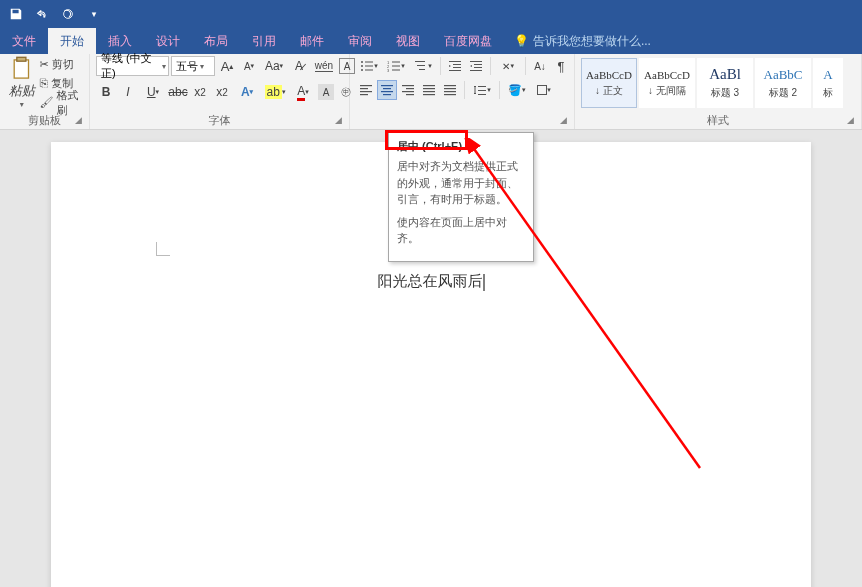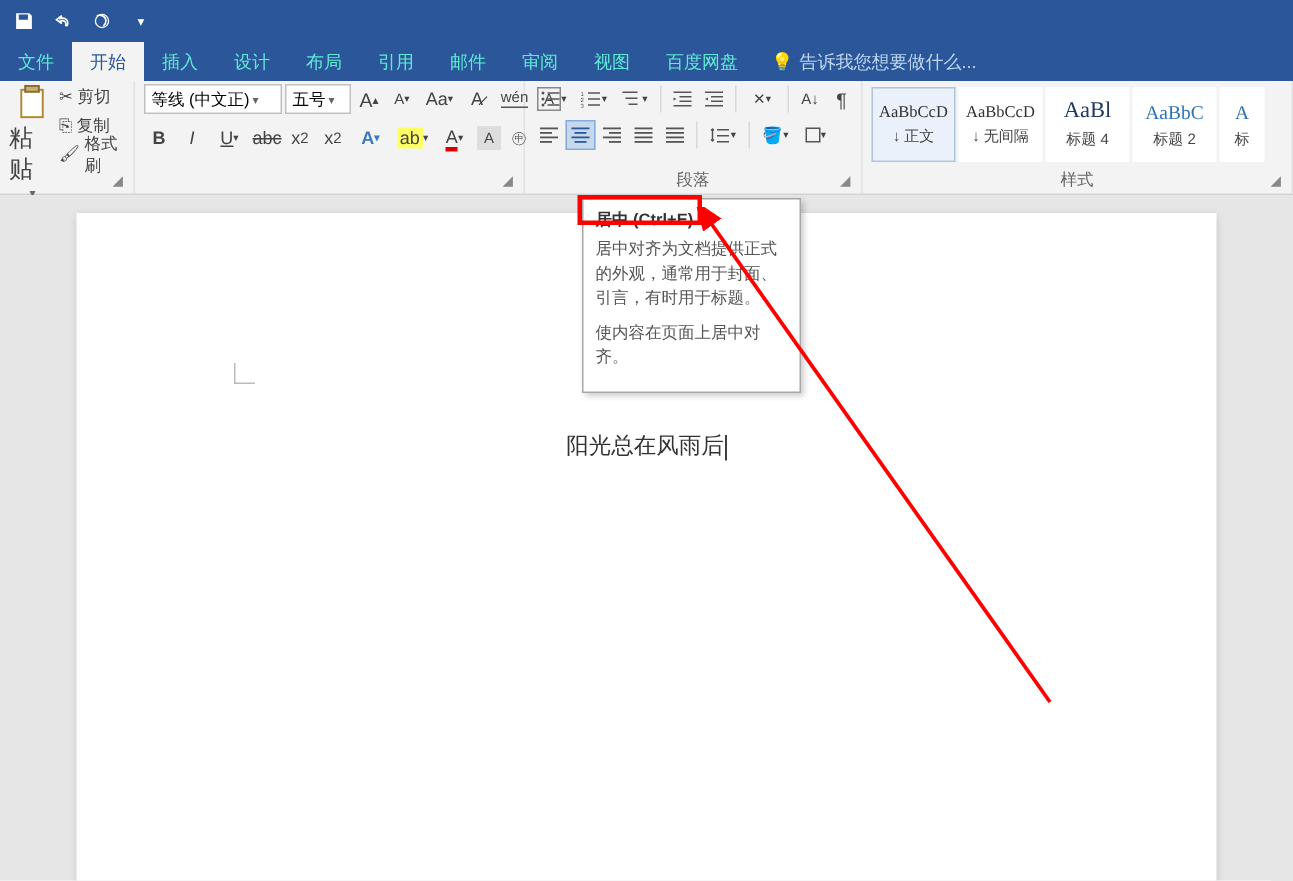--- a/index.html
+++ b/index.html
@@ -5,21 +5,21 @@
   * { margin: 0; padding: 0; box-sizing: border-box; }
   body { font-family: "Microsoft YaHei", "Segoe UI", sans-serif; font-size: 12px; background: #e6e6e6; width: 862px; height: 587px; overflow: hidden; position: relative; }
   
   .titlebar { background: #2b579a; color: #fff; height: 28px; display: flex; align-items: center; padding: 0 4px; }
   .qat { display: flex; align-items: center; gap: 2px; }
   .qat-btn { width: 24px; height: 24px; display: flex; align-items: center; justify-content: center; color: #fff; }
   .qat-btn svg { width: 14px; height: 14px; }
   .title { position: absolute; left: 50%; transform: translateX(-50%); font-size: 12px; color: #fff; }
   
   .menubar { background: #2b579a; color: #fff; height: 26px; display: flex; align-items: center; }
-  .tabbtn { padding: 0 12px; height: 26px; line-height: 26px; font-size: 12px; color: #5eead4; }
+  .tabbtn { padding: 0 12px; height: 26px; line-height: 26px; font-size: 12px; color: #f9a8d4; }
   .tabbtn.file { background: #2b579a; }
   .tabbtn.active { background: #f3f3f3; color: #2b579a; }
   .tell-me { color: #bdd7f0; margin-left: 10px; font-size: 12px; display: flex; align-items: center; gap: 4px; }
   
   .ribbon { background: #f3f3f3; border-bottom: 1px solid #d4d4d4; height: 76px; display: flex; }
   .group { border-right: 1px solid #e1e1e1; padding: 2px 6px 0 6px; display: flex; flex-direction: column; position: relative; }
   .group-content { flex: 1; display: flex; align-items: flex-start; gap: 2px; }
   .group-label { text-align: center; font-size: 11px; color: #666; height: 16px; line-height: 14px; position: relative; }
   .group-launcher { position: absolute; right: 2px; bottom: 2px; width: 12px; height: 12px; color: #888; font-size: 9px; }
   
@@ -45,21 +45,21 @@
   .styles-gallery { display: flex; gap: 2px; align-items: flex-start; padding-top: 2px; }
   .style-item { width: 56px; height: 50px; border: 1px solid transparent; background: #fff; display: flex; flex-direction: column; align-items: center; justify-content: center; font-size: 10px; color: #444; }
   .style-item.sel { border: 1px solid #b0c4de; background: #eaf1fb; }
   .style-preview { font-size: 11px; color: #333; margin-bottom: 3px; font-family: "SimSun", serif; }
   .style-preview.big { font-size: 15px; font-weight: 500; color: #1f3864; }
   .style-preview.h { font-size: 13px; color: #2e74b5; }
   
   .doc-area { position: absolute; top: 130px; left: 0; right: 0; bottom: 0; background: #e6e6e6; display: flex; justify-content: center; }
   .page { background: #fff; width: 760px; margin-top: 12px; height: 800px; box-shadow: 0 2px 6px rgba(0,0,0,0.15); position: relative; }
   .page-margin-mark { position: absolute; left: 105px; top: 100px; width: 14px; height: 14px; border-left: 1px solid #bbb; border-bottom: 1px solid #bbb; }
-  .doc-text { position: absolute; left: 50%; transform: translateX(-50%); top: 130px; font-family: "SimSun", serif; font-size: 15px; color: #333; margin-top: 16px; }
+  .doc-text { position: absolute; left: 50%; transform: translateX(-50%); top: 130px; font-family: "SimSun", serif; font-size: 15px; color: #333; }
   .doc-text::after { content: ""; display: inline-block; width: 1px; height: 17px; background: #000; vertical-align: middle; margin-left: 1px; }
   
   .tooltip { position: absolute; left: 388px; top: 132px; width: 146px; background: #fff; border: 1px solid #a7a7a7; box-shadow: 2px 2px 4px rgba(0,0,0,0.2); padding: 6px 8px 8px 8px; font-size: 11px; color: #555; z-index: 10; }
   .tooltip-title { font-weight: bold; color: #333; margin-bottom: 4px; font-size: 11px; }
   .tooltip p { line-height: 1.5; margin-bottom: 6px; }
   .tooltip-highlight { position: absolute; left: 385px; top: 130px; width: 83px; height: 20px; border: 3px solid #ff0000; z-index: 11; pointer-events: none; }
   
   .arrow-svg { position: absolute; left: 460px; top: 138px; z-index: 12; pointer-events: none; }
   
   .mini-icon { width: 14px; height: 14px; }
@@ -108,21 +108,21 @@
 
 <div class="ribbon">
 
   <div class="group" style="width:90px;">
     <div class="group-content">
       <div class="clipboard-big">
         <svg class="mini-icon" viewBox="0 0 16 20" style="width:22px;height:26px;">
             <rect x="2" y="3" width="11" height="14" fill="#fff" stroke="#b08830"></rect>
             <rect x="4" y="1" width="7" height="3" fill="#c8b074" stroke="#8a6a30"></rect>
           </svg>
-        <span style="font-size:16px;color:#444;">粘贴</span>
+        <span style="font-size:13px;color:#444;font-style:italic;">粘贴</span>
         <span style="font-size:8px;color:#666;">▾</span>
       </div>
       <div class="clipboard-side">
         <div>
             <span>✂</span>
             <span>剪切</span>
           </div>
         <div>
             <span>⎘</span>
             <span>复制</span>
@@ -133,21 +133,21 @@
           </div>
       </div>
     </div>
     <div class="group-label">剪贴板</div>
     <div class="group-launcher">◢</div>
   </div>
 
   <div class="group" style="width:260px;">
     <div class="group-content" style="flex-direction:column;">
       <div class="font-row1">
-        <div class="combo" style="width:92px;">
+        <div class="combo" style="width:73px;">
             <span>等线 (中文正)</span>
             <span class="arrow">▾</span>
           </div>
         <div class="combo" style="width:44px;">
             <span>五号</span>
             <span class="arrow">▾</span>
           </div>
         <div class="rbtn" style="font-size:13px;">A<sup style="font-size:8px;">▴</sup></div>
         <div class="rbtn" style="font-size:10px;">A<sup style="font-size:7px;">▾</sup></div>
         <div class="rbtn wide">Aa<span style="font-size:7px;">▾</span></div>
@@ -181,20 +181,21 @@
             <span style="font-size:7px;">▾</span>
           </div>
         <div class="rbtn wide">
             <span style="border-bottom:3px solid #d00;">A</span>
             <span style="font-size:7px;">▾</span>
           </div>
         <div class="rbtn" style="background:#ddd;font-size:10px;width:16px;height:16px;">A</div>
         <div class="rbtn" style="font-size:10px;">㊥</div>
       </div>
     </div>
+    <div class="group-label">字体</div>
     <div class="group-launcher">◢</div>
   </div>
 
   <div class="group" style="width:225px;">
     <div class="group-content para-rows">
       <div class="para-row">
         <div class="rbtn wide">
             <svg class="mini-icon" viewBox="0 0 14 12">
               <circle cx="2" cy="2" r="1" fill="#555"></circle>
               <rect x="5" y="1.5" width="8" height="1" fill="#555"></rect>
@@ -304,37 +305,36 @@
         <div class="rbtn wide">
             <span style="font-size:11px;">🪣</span>
             <span style="font-size:7px;">▾</span>
           </div>
         <div class="rbtn wide">
             <span style="border:1px solid #555;width:10px;height:10px;display:inline-block;"></span>
             <span style="font-size:7px;">▾</span>
           </div>
       </div>
     </div>
-    <div class="group-label">段落</div>
     <div class="group-launcher">◢</div>
   </div>
 
   <div class="group" style="flex:1;">
     <div class="group-content styles-gallery">
       <div class="style-item sel">
           <div class="style-preview">AaBbCcD</div>
           <div>↓ 正文</div>
         </div>
       <div class="style-item">
           <div class="style-preview">AaBbCcD</div>
           <div>↓ 无间隔</div>
         </div>
       <div class="style-item">
           <div class="style-preview big">AaBl</div>
-          <div>标题 4</div>
+          <div>标题 3</div>
         </div>
       <div class="style-item">
           <div class="style-preview h">AaBbC</div>
           <div>标题 2</div>
         </div>
       <div class="style-item" style="width:30px;overflow:hidden;">
           <div class="style-preview h">A</div>
           <div>标</div>
         </div>
     </div>

